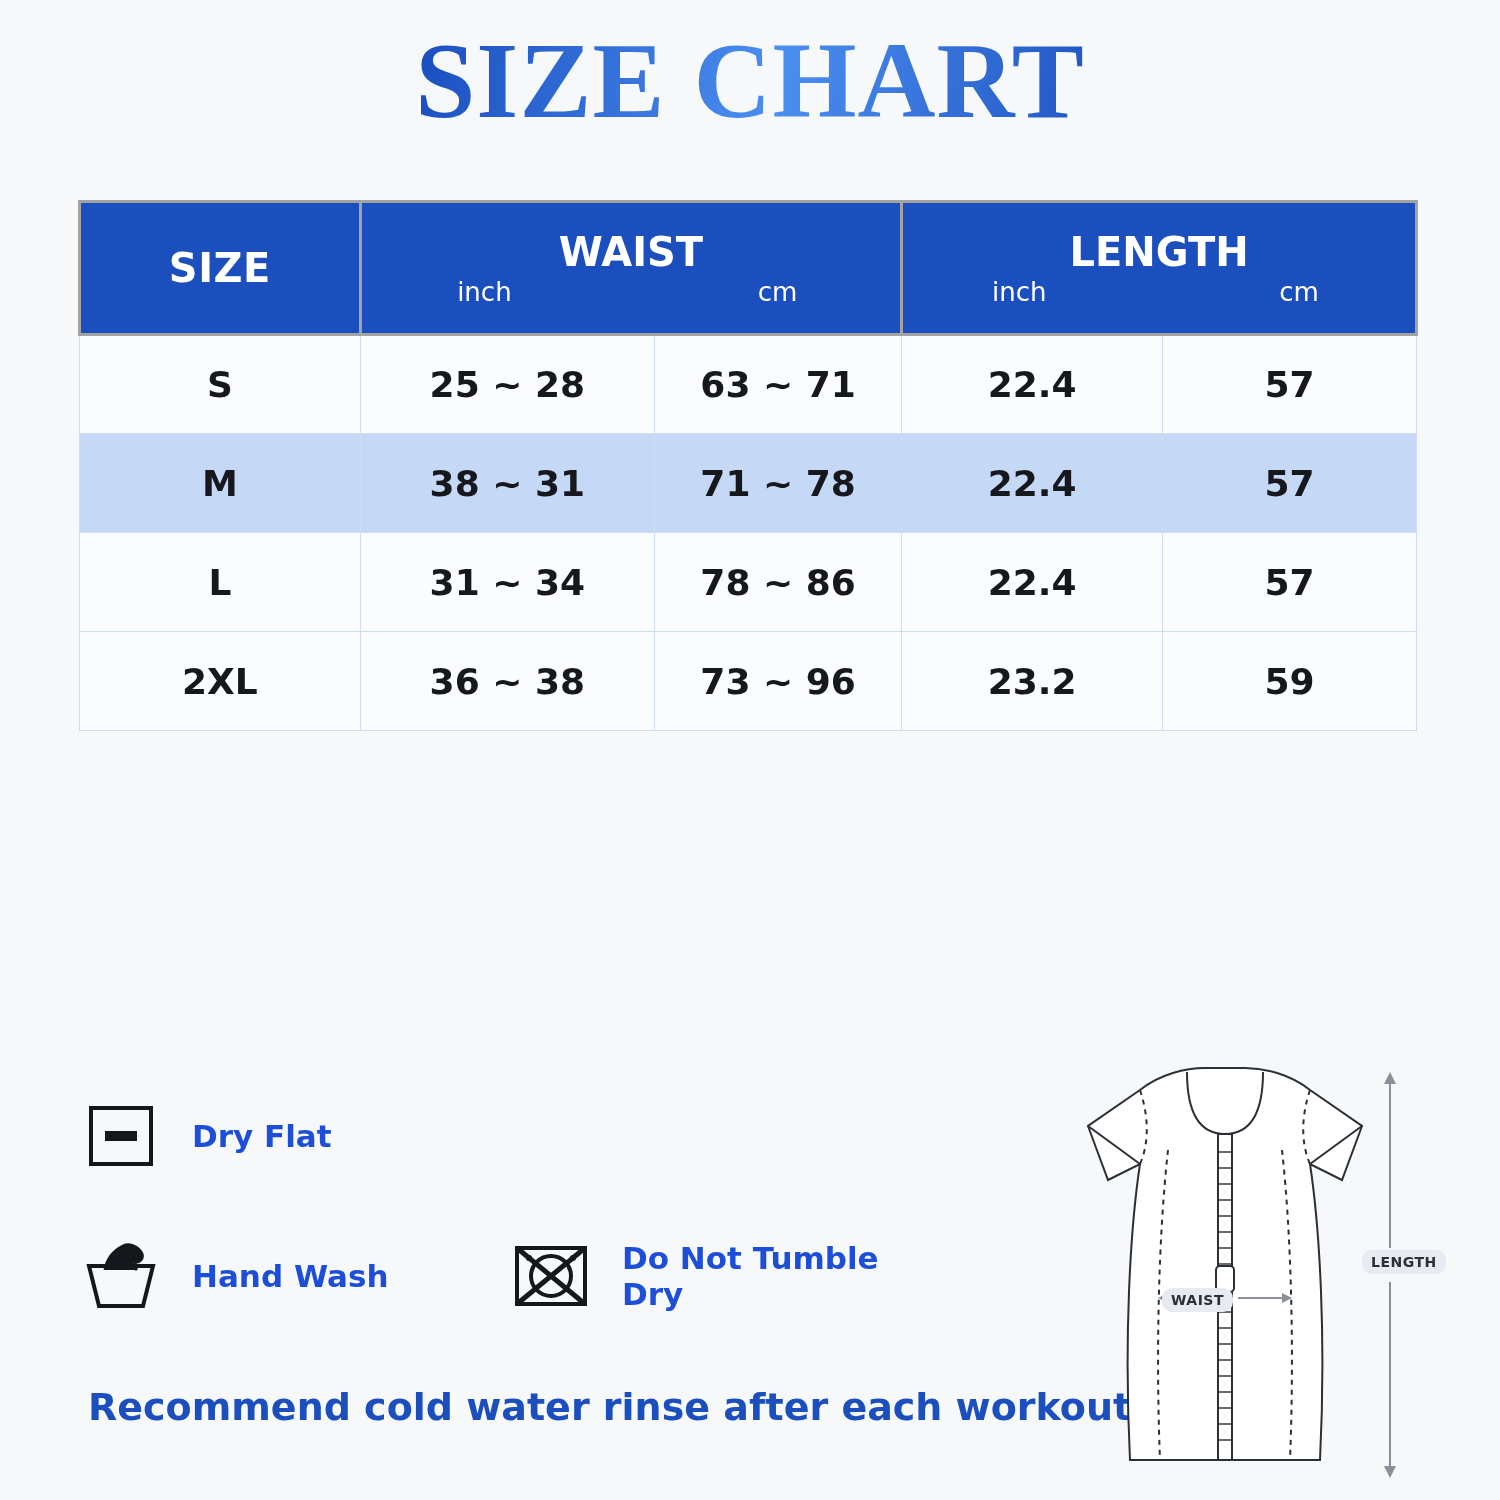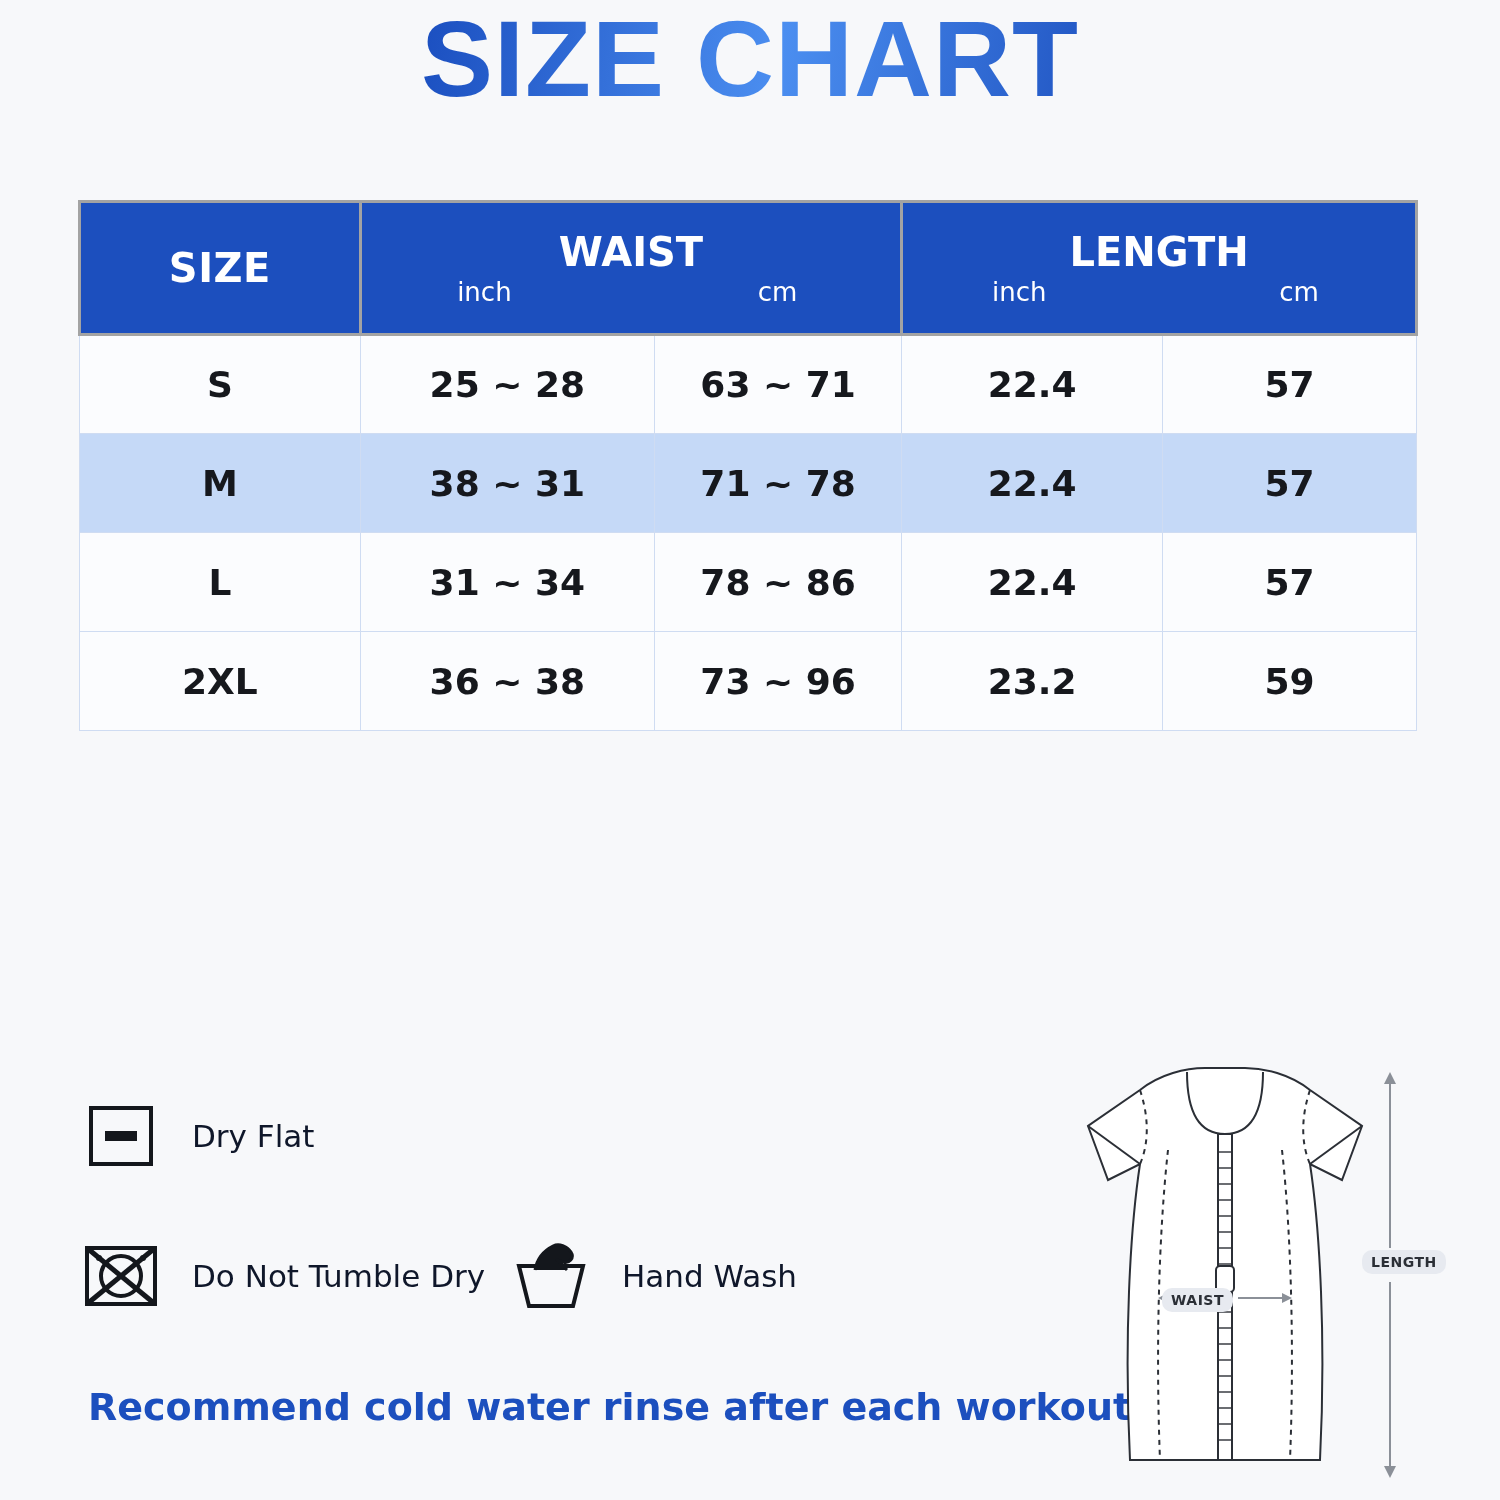--- a/index.html
+++ b/index.html
@@ -12,29 +12,30 @@
   .page {
     position: relative;
     width: 1500px; height: 1500px;
     background: #f7f8fa;
     overflow: hidden;
   }
 
   
   .title {
     text-align: center;
+    padding-top: 22px;
     font-size: 108px;
     font-weight: 800;
     letter-spacing: 1px;
     line-height: 1.1;
     background: linear-gradient(100deg, #1f5fd0 0%, #1b4fc0 28%, #4b8ef0 52%, #1748b8 78%, #1240ad 100%);
     -webkit-background-clip: text;
     background-clip: text;
     color: transparent;
-    font-family: Liberation Sans, sans-serif;
+    font-family: Liberation Serif, serif;
   }
 
   
   .table-wrap {
     position: absolute;
     left: 78px;
     top: 200px;
     width: 1340px;
   }
   table.size-table {
@@ -112,22 +113,23 @@
     width: 430px;
   }
   .care-item .ic {
     width: 86px; height: 82px;
     flex: 0 0 86px;
     display: flex; align-items: center; justify-content: center;
   }
   .care-item .lbl {
     margin-left: 28px;
     font-size: 31px;
-    color: #0f172a;
-    font-family: "DejaVu Sans", sans-serif;
+    color: #1d4ed8;
+    font-family: "DejaVu Sans", sans-serif;
+    font-weight: bold;
   }
 
   .recommend {
     position: absolute;
     left: 88px;
     top: 1385px;
     font-size: 38px;
     font-weight: 700;
     color: #1c4fbe;
     font-family: "DejaVu Sans", sans-serif;
@@ -243,39 +245,39 @@
       </div>
 
 
     </div>
 
     <div class="care-row">
 
       <div class="care-item">
         <span class="ic">
           <svg width="80" height="72" viewBox="0 0 80 72">
+            <path d="M8 26 L72 26 L62 66 L18 66 Z" fill="none" stroke="#14171c" stroke-width="4"></path>
+            <path d="M24 30 C26 18, 34 10, 42 6 C48 3, 56 6, 60 12 C64 18, 58 24, 52 22 L46 20 L56 30" fill="#14171c" stroke="#14171c" stroke-width="3" stroke-linejoin="round"></path>
+          </svg>
+        </span>
+        <span class="lbl">Hand Wash</span>
+      </div>
+
+      <div class="care-item">
+        <span class="ic">
+          <svg width="80" height="72" viewBox="0 0 80 72">
             <rect x="6" y="8" width="68" height="56" fill="none" stroke="#14171c" stroke-width="4"></rect>
             <circle cx="40" cy="36" r="20" fill="none" stroke="#14171c" stroke-width="4"></circle>
             <circle cx="18" cy="18" r="3" fill="#14171c"></circle>
             <circle cx="62" cy="18" r="3" fill="#14171c"></circle>
             <line x1="6" y1="8" x2="74" y2="64" stroke="#14171c" stroke-width="5"></line>
             <line x1="74" y1="8" x2="6" y2="64" stroke="#14171c" stroke-width="5"></line>
           </svg>
         </span>
         <span class="lbl">Do Not Tumble Dry</span>
-      </div>
-
-      <div class="care-item">
-        <span class="ic">
-          <svg width="80" height="72" viewBox="0 0 80 72">
-            <path d="M8 26 L72 26 L62 66 L18 66 Z" fill="none" stroke="#14171c" stroke-width="4"></path>
-            <path d="M24 30 C26 18, 34 10, 42 6 C48 3, 56 6, 60 12 C64 18, 58 24, 52 22 L46 20 L56 30" fill="#14171c" stroke="#14171c" stroke-width="3" stroke-linejoin="round"></path>
-          </svg>
-        </span>
-        <span class="lbl">Hand Wash</span>
       </div>
 
     </div>
   </div>
 
   <div class="recommend">Recommend cold water rinse after each workout.</div>
 
   <div class="garment">
     <svg width="470" height="430" viewBox="0 0 470 430">
       <g fill="none" stroke="#2b2f36" stroke-width="2">

